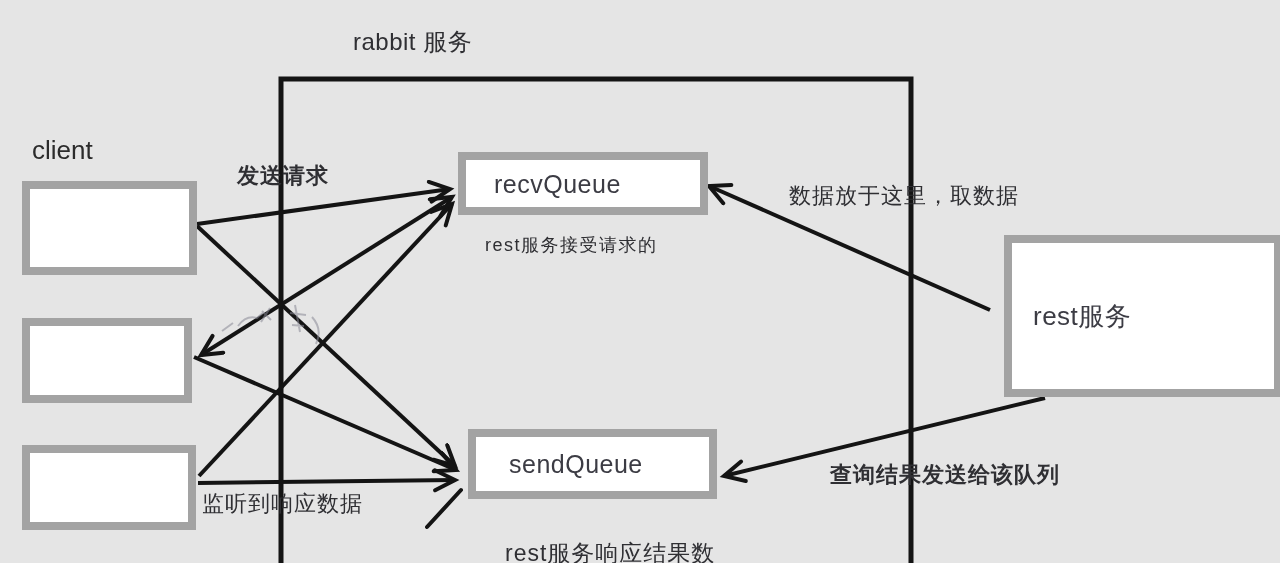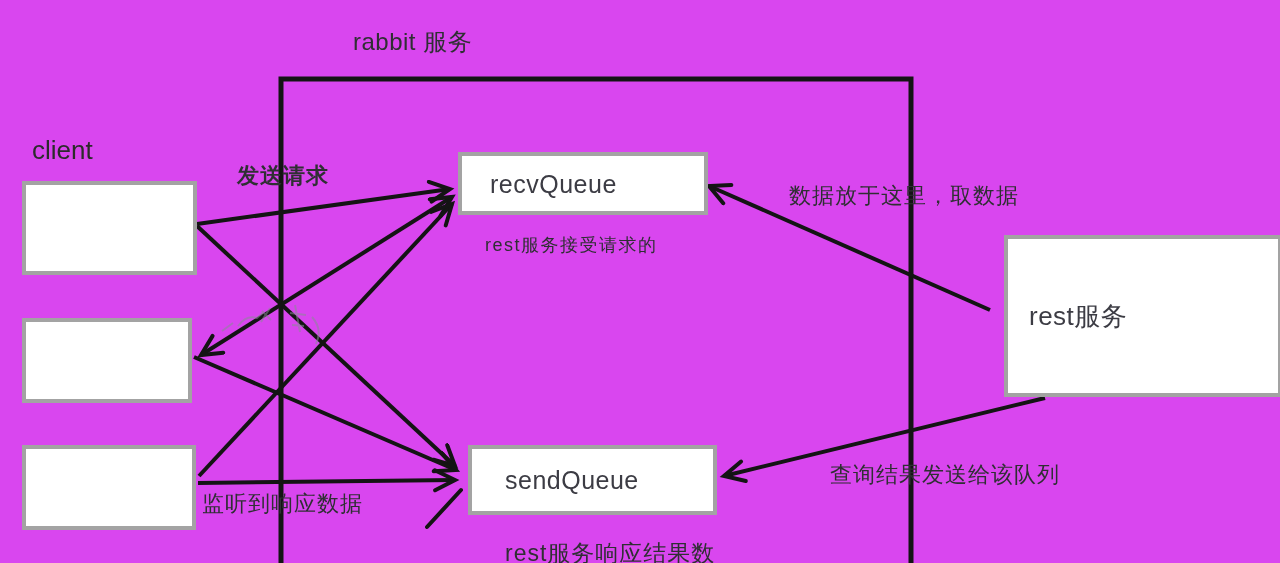--- a/index.html
+++ b/index.html
@@ -1,51 +1,51 @@
 <!DOCTYPE html>
 <html><head>
 <meta charset="utf-8">
 <style>
   html,body{margin:0;padding:0;background:#fff;}
   #stage{
     position:relative;width:1280px;height:563px;overflow:hidden;
-    background:#d946ef;
+    background:#e5e5e5;
     font-family:"Liberation Sans","DejaVu Sans",sans-serif;
     color:#333;
   }
   #wires{position:absolute;left:0;top:0;width:1280px;height:563px;}
   .node{
     position:absolute;box-sizing:border-box;
-    border:4px solid #a3a3a3;background:#ffffff;
+    border:8px solid #a3a3a3;background:#ffffff;
   }
   .node .nlabel{
     font-size:25px;color:#3c3c44;letter-spacing:.5px;
     position:absolute;top:50%;transform:translateY(-50%);
     white-space:nowrap;
   }
   .lbl{
     position:absolute;white-space:nowrap;color:#2f2f33;
     font-size:22px;letter-spacing:1px;
   }
   .lbl.big{font-size:24px;}
   #client-box-1{left:22px;top:181px;width:175px;height:94px;}
   #client-box-2{left:22px;top:318px;width:170px;height:85px;}
   #client-box-3{left:22px;top:445px;width:174px;height:85px;}
   #recv-queue{left:458px;top:152px;width:250px;height:63px;}
   #recv-queue .nlabel{left:28px;}
-  #send-queue{left:468px;top:445px;width:249px;height:70px;}
+  #send-queue{left:468px;top:429px;width:249px;height:70px;}
   #send-queue .nlabel{left:33px;}
   #rest-service{left:987px;top:235px;width:278px;height:162px;margin-left:17px;}
   #rest-service .nlabel{left:21px;font-size:26px;}
   #rabbit-title{left:353px;top:26px;font-size:24px;letter-spacing:.5px;}
   #client-title{left:32px;top:135px;font-size:26px;letter-spacing:0;color:#2b2b2b;}
   #lbl-send-request{left:237px;top:161px;font-weight:bold;}
   #lbl-listen-take{left:789px;top:181px;}
   #recv-note{position:absolute;left:485px;top:225px;font-size:18px;color:#2f2f33;letter-spacing:1.5px;line-height:40px;white-space:nowrap;}
-  #lbl-query-result{left:830px;top:460px;}
+  #lbl-query-result{left:830px;top:460px;font-weight:bold;}
   #lbl-listen-response{left:202px;top:489px;}
   #lbl-send-note{left:505px;top:538px;font-size:23px;letter-spacing:1px;}
 </style>
 </head>
 <body>
 
 <div id="stage">
 
   <svg id="wires" viewBox="0 0 1280 563" xmlns="http://www.w3.org/2000/svg">
     <defs>

